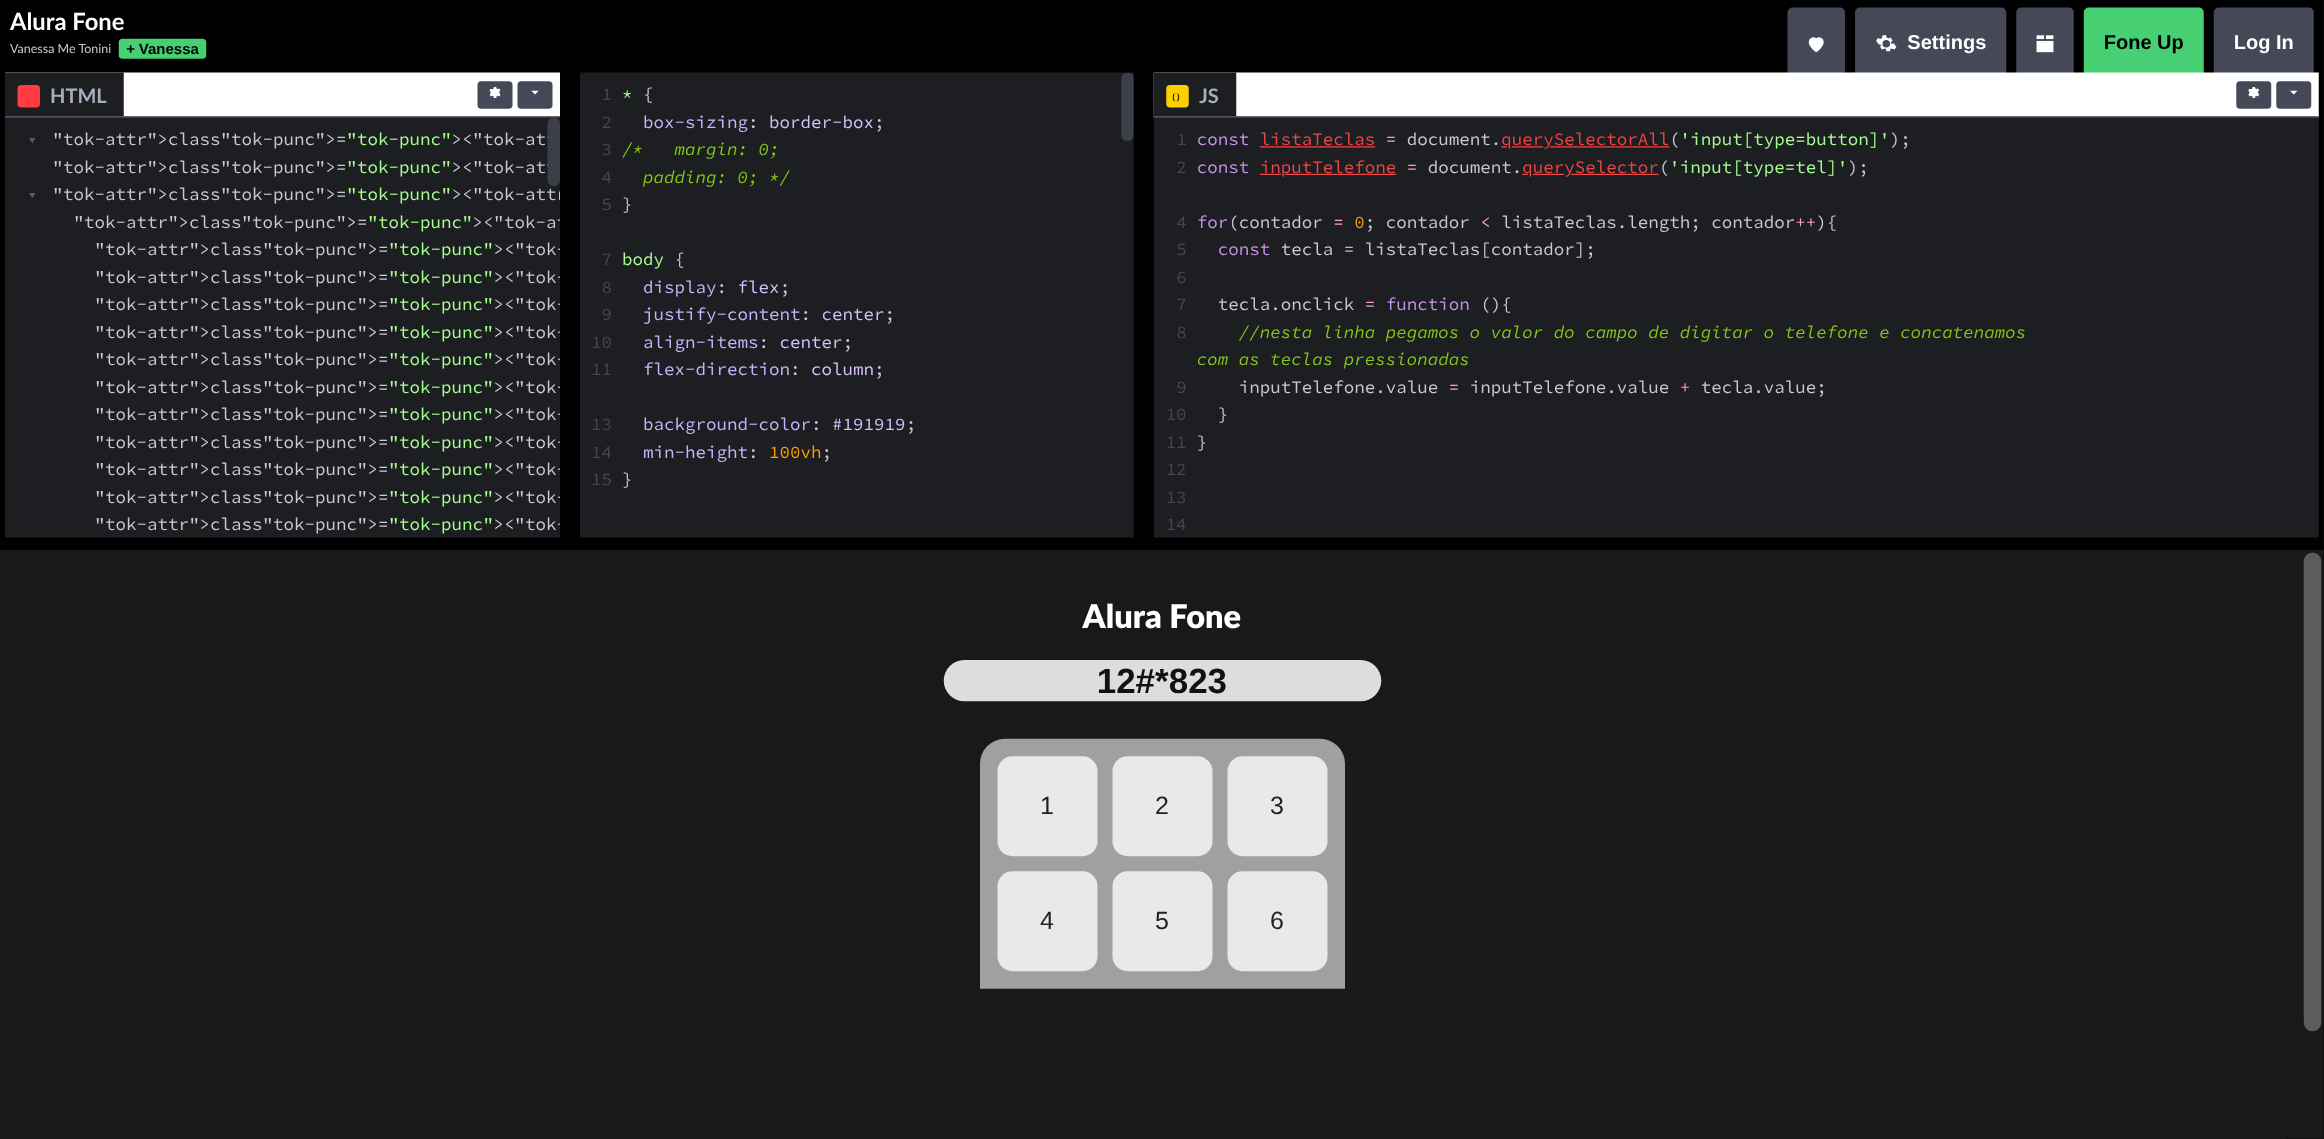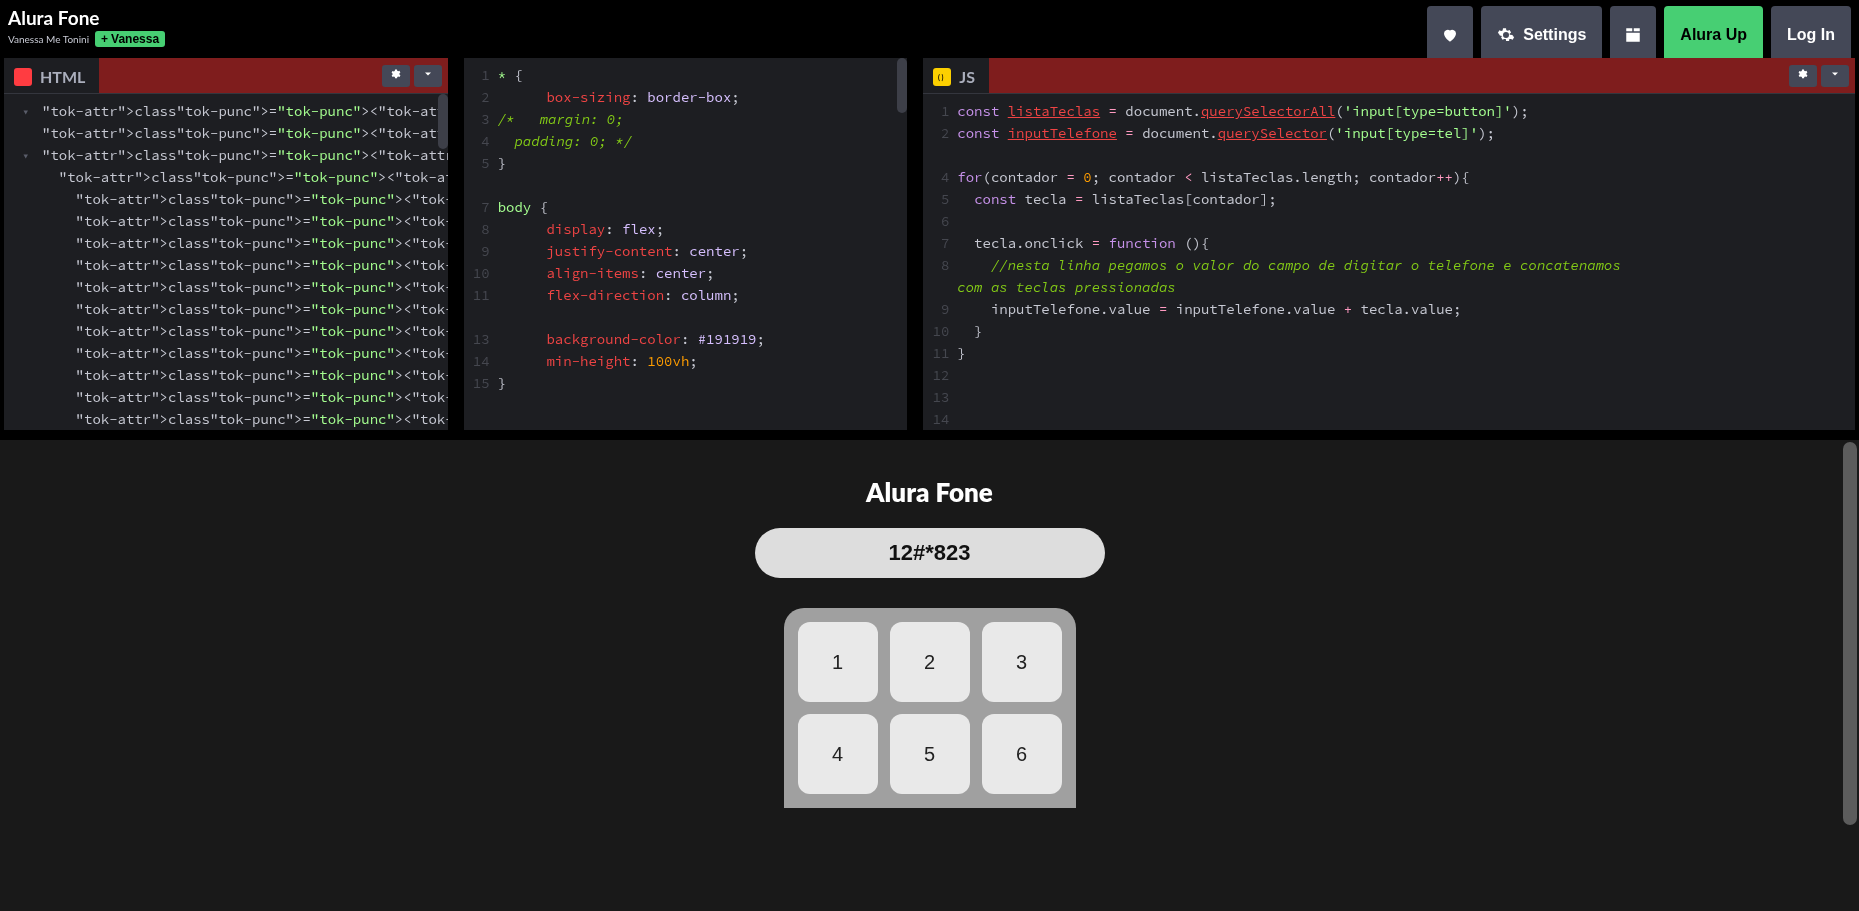--- a/index.html
+++ b/index.html
@@ -48,21 +48,21 @@
   width: 100%;
 }
 .panel {
   flex: 1;
   display: flex;
   flex-direction: column;
   min-width: 0;
 }
 .panel-js { flex: 2.1; }
 .panel-header {
-  background: #7f1d1d;
+  background: #ffffff;
   display: flex;
   justify-content: space-between;
   align-items: stretch;
   height: 36px;
   border-bottom: 1px solid #34363e;
 }
 .panel-tab {
   display: flex; align-items: center; gap: 8px;
   background: #1d1e22; padding: 0 14px 0 10px;
   border-top: 2px solid transparent;
@@ -99,21 +99,21 @@
 .gutter {
   color: #45474f; text-align: right; padding: 0 8px 0 6px; user-select: none;
   min-width: 34px;
 }
 .gutter .fold { color: #5a5d6a; }
 .code { white-space: pre; color: #c7c9d3; flex:1; overflow:hidden;}
 .code.html-content { padding-left: 4px; }
 .tok-str { color: #a5ff90; }
 .tok-punc { color: #c7c9d3; }
 .tok-sel { color: #a5ff90; }
-.tok-prop { color: #ef4444; margin-left: 32px; }
+.tok-prop { color: #c4b5fd; }
 .tok-val { color: #d7c0ff; }
 .tok-num { color: #ff9d00; }
 .tok-kw2 { color: #c792ea; }
 .tok-comment { color: #84cc16; font-style: italic; }
 .tok-func { color: #ef4444; text-decoration: underline; }
 .tok-op { color: #ff9ac1; }
 .scroll-dark {
   position: absolute; right: 0; top: 0; width: 10px; height: 55px; background: #3d3f48; border-radius: 5px;
 }
 
@@ -130,22 +130,22 @@
   position: relative;
 }
 .output-scrollbar {
   position:absolute; right:2px; top:2px; bottom:2px; width:14px;
 }
 .output-scrollbar-thumb{
   background:#5c5c5c; border-radius:7px; width:100%; height:82%;
 }
 .out-title { font-size: 26px; font-weight: 800; color: #fff; margin-bottom: 20px; }
 .out-input {
-  width: 350px; height: 50px; border-radius: 26px; border: none;
-  background: #ddd; color: #111; font-size: 22px; text-align: center;
+  width: 350px; height: 33px; border-radius: 26px; border: none;
+  background: #ddd; color: #111; font-size: 28px; text-align: center;
   font-weight: 600;
 }
 .keypad {
   margin-top: 30px;
   background: #a0a0a0;
   border-radius: 20px 20px 0 0;
   padding: 14px;
   display: grid;
   grid-template-columns: repeat(3, 80px);
   gap: 12px;
@@ -188,21 +188,21 @@
     <button class="hbtn icon-only">
       <span class="icon">
         <svg width="18" height="18" viewBox="0 0 24 24" fill="#fff">
             <rect x="3" y="3" width="8" height="4"></rect>
             <rect x="13" y="3" width="8" height="4"></rect>
             <rect x="3" y="9" width="18" height="12"></rect>
           </svg>
       </span>
     </button>
     <button class="hbtn signup">
-      <span>Alura Up</span>
+      <span>Fone Up</span>
     </button>
     <button class="hbtn">
       <span>Log In</span>
     </button>
   </div>
 </div>
 
 <div class="panels">
 
   <div class="panel">

